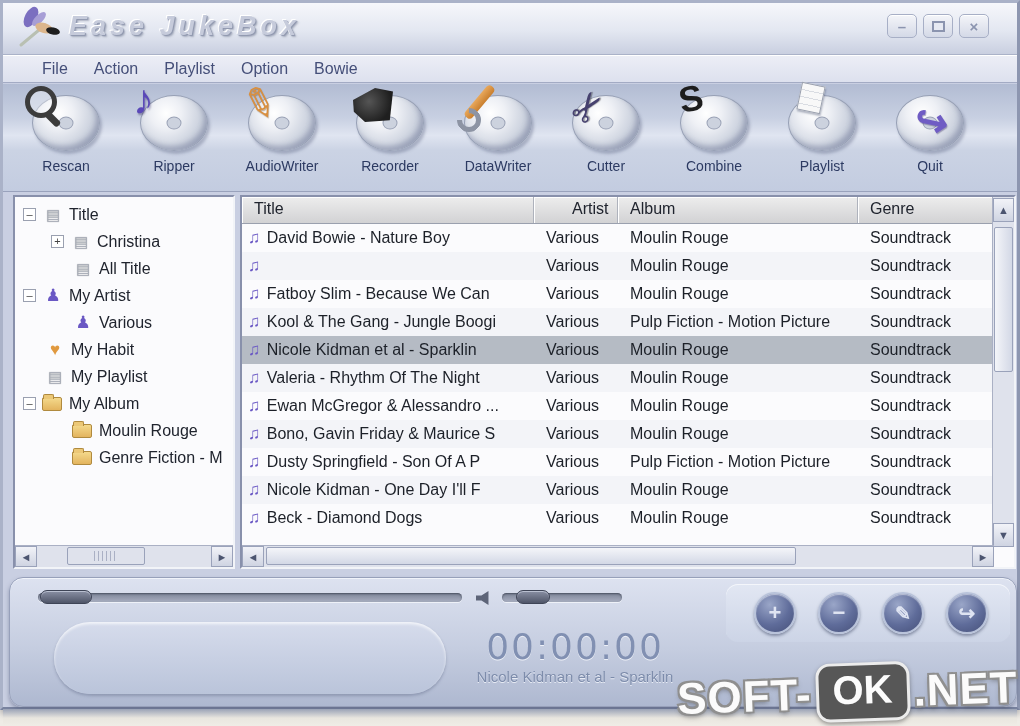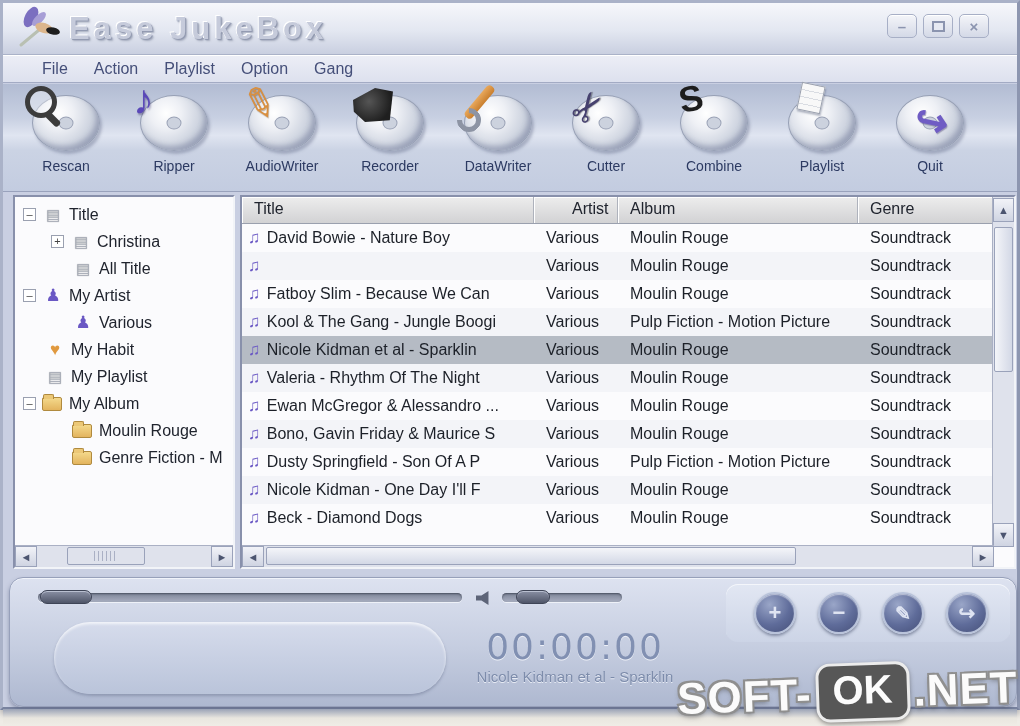--- a/index.html
+++ b/index.html
@@ -9,23 +9,23 @@
   .screen { position:relative; width:1020px; height:726px; background:#efece6; }
   .window { position:absolute; left:0; top:0; width:1020px; height:710px;
             background:#c9cfe2; border:3px solid #aab2c8; border-bottom-color:#79839f;
             border-right-color:#8d96b0; box-shadow:0 4px 6px rgba(100,100,110,.45); }
 
   
   .titlebar { position:absolute; left:0; top:0; width:100%; height:52px;
               background:linear-gradient(180deg,#f6f7fb 0%,#e3e7f1 55%,#c9cfe0 100%);
               border-bottom:1px solid #aab2c8; }
   .logo { position:absolute; left:8px; top:2px; width:54px; height:48px; }
-  .app-title { position:absolute; left:66px; top:8px; font-size:31px; font-weight:bold;
+  .app-title { position:absolute; left:66px; top:8px; font-size:27px; font-weight:bold;
                letter-spacing:4px; color:#c6cbdb;
-               text-shadow:-1px -1px 0 #ffffff, 1px 1px 1px #8f97ae, 2px 2px 2px rgba(120,128,150,.5); }
+               text-shadow:-1px -1px 0 #ffffff, 1px 1px 1px #8f97ae, 2px 2px 2px rgba(120,128,150,.5);font-style:italic; }
   .win-controls { position:absolute; right:28px; top:11px; display:flex; gap:6px; }
   .win-btn { width:30px; height:24px; border-radius:5px; border:1px solid #a7afc6;
              background:linear-gradient(180deg,#f4f5f9,#d4d9e7); color:#8b94af;
              font-size:15px; font-weight:bold; display:flex; align-items:center; justify-content:center;
              box-shadow:inset 0 1px 0 #fff; }
   .restore-glyph { position:relative; width:13px; height:11px; }
   .restore-glyph::before { content:""; position:absolute; right:0; top:0; width:9px; height:7px; border:2px solid #8b94af; }
   .restore-glyph::after  { content:""; position:absolute; left:0; bottom:0; width:9px; height:7px; border:2px solid #8b94af; background:#e6e9f2; }
 
   
@@ -198,21 +198,21 @@
             <span>×</span>
           </div>
       </div>
     </div>
 
     <div class="menubar">
       <span class="menu-item">File</span>
       <span class="menu-item">Action</span>
       <span class="menu-item">Playlist</span>
       <span class="menu-item">Option</span>
-      <span class="menu-item">Gang</span>
+      <span class="menu-item">Bowie</span>
     </div>
 
     <div class="toolbar">
       <div class="tool">
         <div class="tool-icon">
             <div class="cd"></div>
             <span class="ov g-magnifier"></span>
           </div>
         <span class="tool-label">Rescan</span>
       </div>

